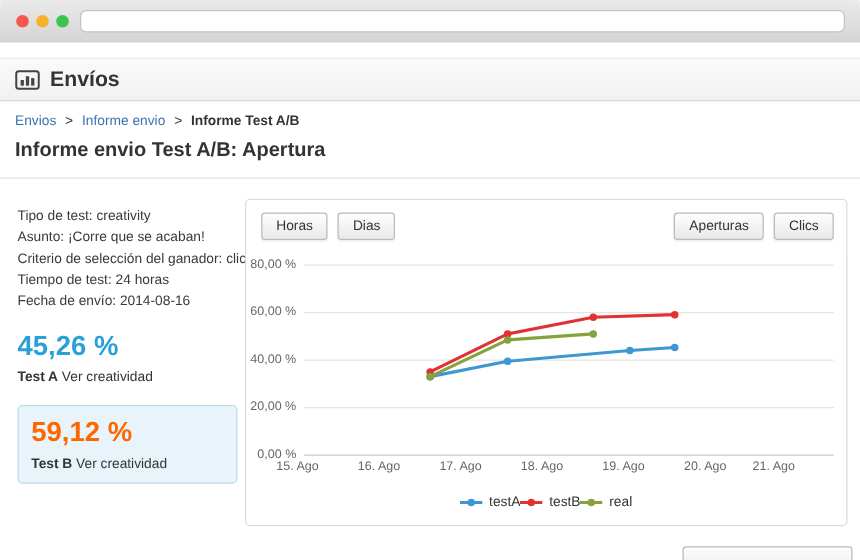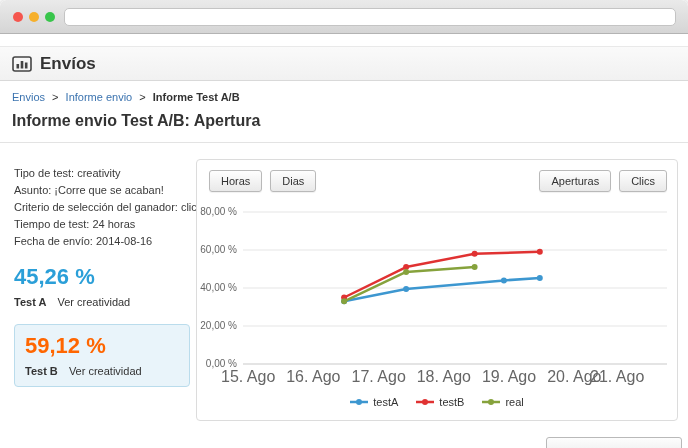--- a/index.html
+++ b/index.html
@@ -37,43 +37,43 @@
 
   
   .content { display:flex; align-items:flex-start; }
   .info-col { width:196px; padding:22px 10px 0 14px; font-size:11px; color:#3a3a3a; }
   .info-col ul { list-style:none; }
   .info-col li { line-height:17px; white-space:nowrap; }
   .result-heading { margin-top:26px; font-size:13px; font-weight:bold; color:#333; }
   .val-a { margin-top:14px; font-size:22px; font-weight:bold; color:#2b9fd8; }
   .sub { margin-top:6px; font-size:11px; color:#333; }
   .sub b { font-weight:bold; }
-  .sub .vlink { color:#333; text-decoration:none; cursor:pointer;margin-left:8px; }
+  .sub .vlink { color:#333; text-decoration:none; cursor:pointer; }
   .box-b { margin-top:16px; background:#e9f4fa; border:1px solid #badcec; border-radius:4px;
            padding:8px 10px 9px 10px; width:176px; }
   .val-b { font-size:22px; font-weight:bold; color:#ff6600; }
 
   
   .chart-panel { flex:1; margin:16px 10px 0 0; height:262px; background:#fff;
                  border:1px solid #dcdcdc; border-radius:4px; position:relative; }
   .chart-toolbar { display:flex; justify-content:space-between; padding:10px 10px 0 12px;align-items:flex-end; }
   .btn-group { display:flex; gap:8px; }
   .gbtn { font-family:inherit; font-size:11px; color:#333; padding:4px 11px;
           background:linear-gradient(#fefefe,#e9e9e9); border:1px solid #b9b9b9;
           border-radius:3px; box-shadow:0 1px 1px rgba(0,0,0,.06); cursor:pointer; }
 
   .plot-row { display:flex; margin-top:20px; }
   .yaxis { width:46px; position:relative; height:152px; }
   .ytick { position:absolute; right:6px; font-size:10px; color:#666; white-space:nowrap; }
   .plot { position:relative; width:424px; height:152px; }
   .plot svg { position:absolute; left:0; top:0; overflow:visible; }
   .xtick { position:absolute; top:156px; width:44px; margin-left:-22px;
-           text-align:center; font-size:16px; color:#666; white-space:nowrap; }
-
-  .legend { margin-top:32px; display:flex; justify-content:center; gap:18px; align-items:center; }
+           text-align:left; font-size:10px; color:#666; white-space:nowrap; }
+
+  .legend { margin-top:32px; display:flex; justify-content:center; align-items:center; }
   .leg { display:flex; align-items:center; gap:5px; font-size:11px; color:#333; cursor:pointer; }
 
   
   .partial-btn { position:absolute; right:6px; bottom:-13px; width:136px; height:24px;
                  background:linear-gradient(#fdfdfd,#e9e9e9); border:1px solid #b9b9b9;
                  border-radius:3px; cursor:pointer; }
 </style>
 </head>
 <body>
 
@@ -176,21 +176,21 @@
               <circle cx="101.1" cy="89.3" r="3" fill="#86a23c"></circle>
               <circle cx="163.1" cy="59.9" r="3" fill="#86a23c"></circle>
               <circle cx="231.6" cy="55.1" r="3" fill="#86a23c"></circle>
             </svg>
         <div class="xtick" style="left: 0px;">15. Ago</div>
             <div class="xtick" style="left: 65.2px;">16. Ago</div>
             <div class="xtick" style="left: 130.5px;">17. Ago</div>
             <div class="xtick" style="left: 195.7px;">18. Ago</div>
             <div class="xtick" style="left: 260.9px;">19. Ago</div>
             <div class="xtick" style="left: 326.2px;">20. Ago</div>
-            <div class="xtick" style="left: 369px;">21. Ago</div>
+            <div class="xtick" style="left: 381px;">21. Ago</div>
           </div>
       </div>
 
       <div class="legend">
           <span class="leg">
             <svg width="18" height="8">
               <line x1="0" y1="4" x2="18" y2="4" stroke="#3d97d0" stroke-width="2.5"></line>
               <circle cx="9" cy="4" r="3" fill="#3d97d0"></circle>
             </svg>
             <span>testA</span>

